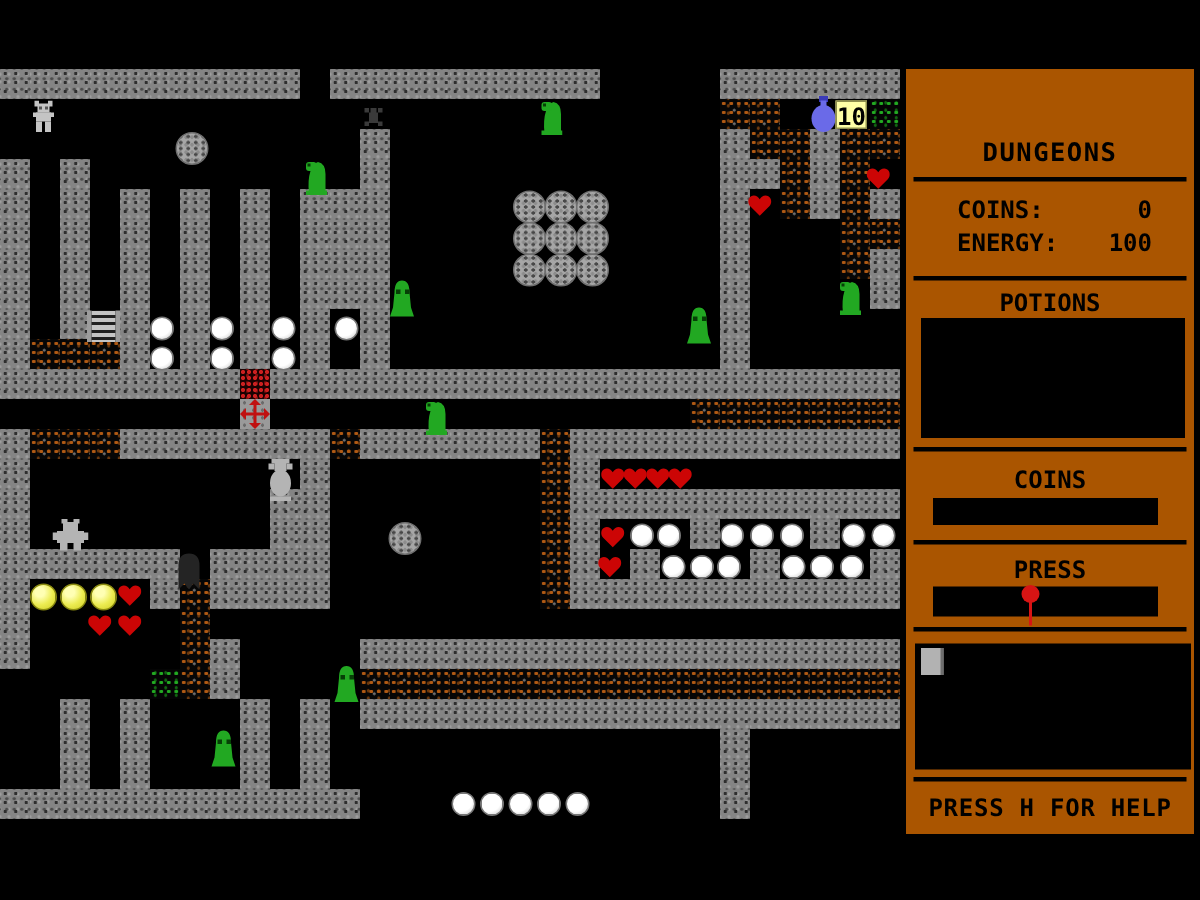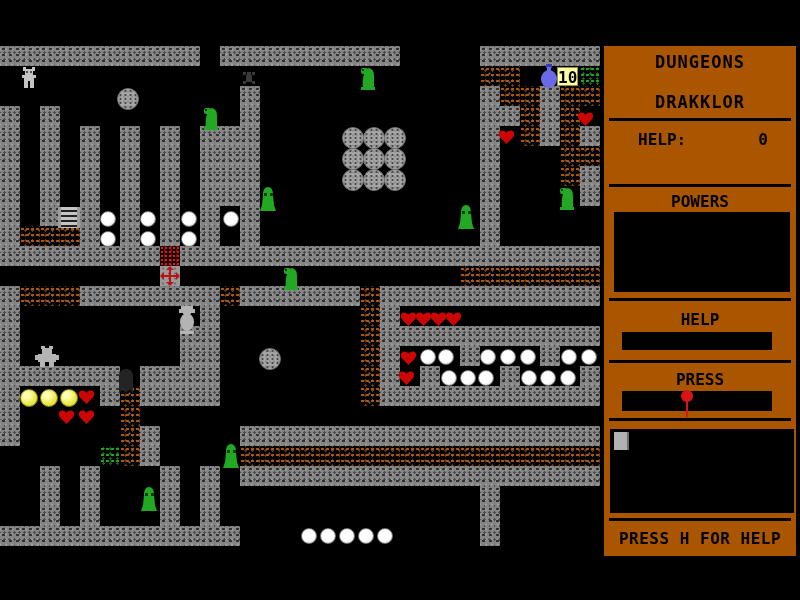--- a/index.html
+++ b/index.html
@@ -557,35 +557,38 @@
       <div class="sprite s-pearl" style="left: 320px; top: 482px;"></div>
       <div class="sprite s-pearl" style="left: 339px; top: 482px;"></div>
       <div class="sprite s-pearl" style="left: 358px; top: 482px;"></div>
       <div class="sprite s-pearl" style="left: 377px; top: 482px;"></div>
       <div class="sprite s-yellow-ball" style="left: 20px; top: 343px;"></div>
       <div class="sprite s-yellow-ball" style="left: 40px; top: 343px;"></div>
       <div class="sprite s-yellow-ball" style="left: 60px; top: 343px;"></div>
     </div>
 
   <div id="sidebar">
-    <div class="sb-abs sb-title" style="top:6px">DUNGEONS</div>
-    <div class="sb-abs sb-title" style="top:46px">DRAKKLOR</div>
+    <div class="sb-abs sb-title" style="top:46px">DUNGEONS</div>
     <div class="sep" style="top:72px"></div>
 
     <div class="stat-row" style="top:84px">
-      <span>HELP:</span>
+      <span>COINS:</span>
       <span>0</span>
     </div>
+    <div class="stat-row" style="top:106px">
+      <span>ENERGY:</span>
+      <span>100</span>
+    </div>
     <div class="sep" style="top:138px"></div>
 
-    <div class="sb-abs" style="top:146px;font-size:16px">POWERS</div>
+    <div class="sb-abs" style="top:146px;font-size:16px">POTIONS</div>
     <div class="blackbox" style="left:10px;top:166px;width:176px;height:80px"></div>
     <div class="sep" style="top:252px"></div>
 
-    <div class="sb-abs" style="top:264px;font-size:16px">HELP</div>
+    <div class="sb-abs" style="top:264px;font-size:16px">COINS</div>
     <div class="blackbox" style="left:18px;top:286px;width:150px;height:18px"></div>
     <div class="sep" style="top:314px"></div>
 
     <div class="sb-abs" style="top:324px;font-size:16px">PRESS</div>
     <div class="blackbox" style="left:18px;top:345px;width:150px;height:20px">
       <span class="balloon">
         <svg width="14" height="30" viewBox="0 0 14 30">
             <circle cx="7" cy="7" r="6" fill="#d81414"></circle>
             <rect x="6" y="12" width="2" height="16" fill="#d81414"></rect>
           </svg>

